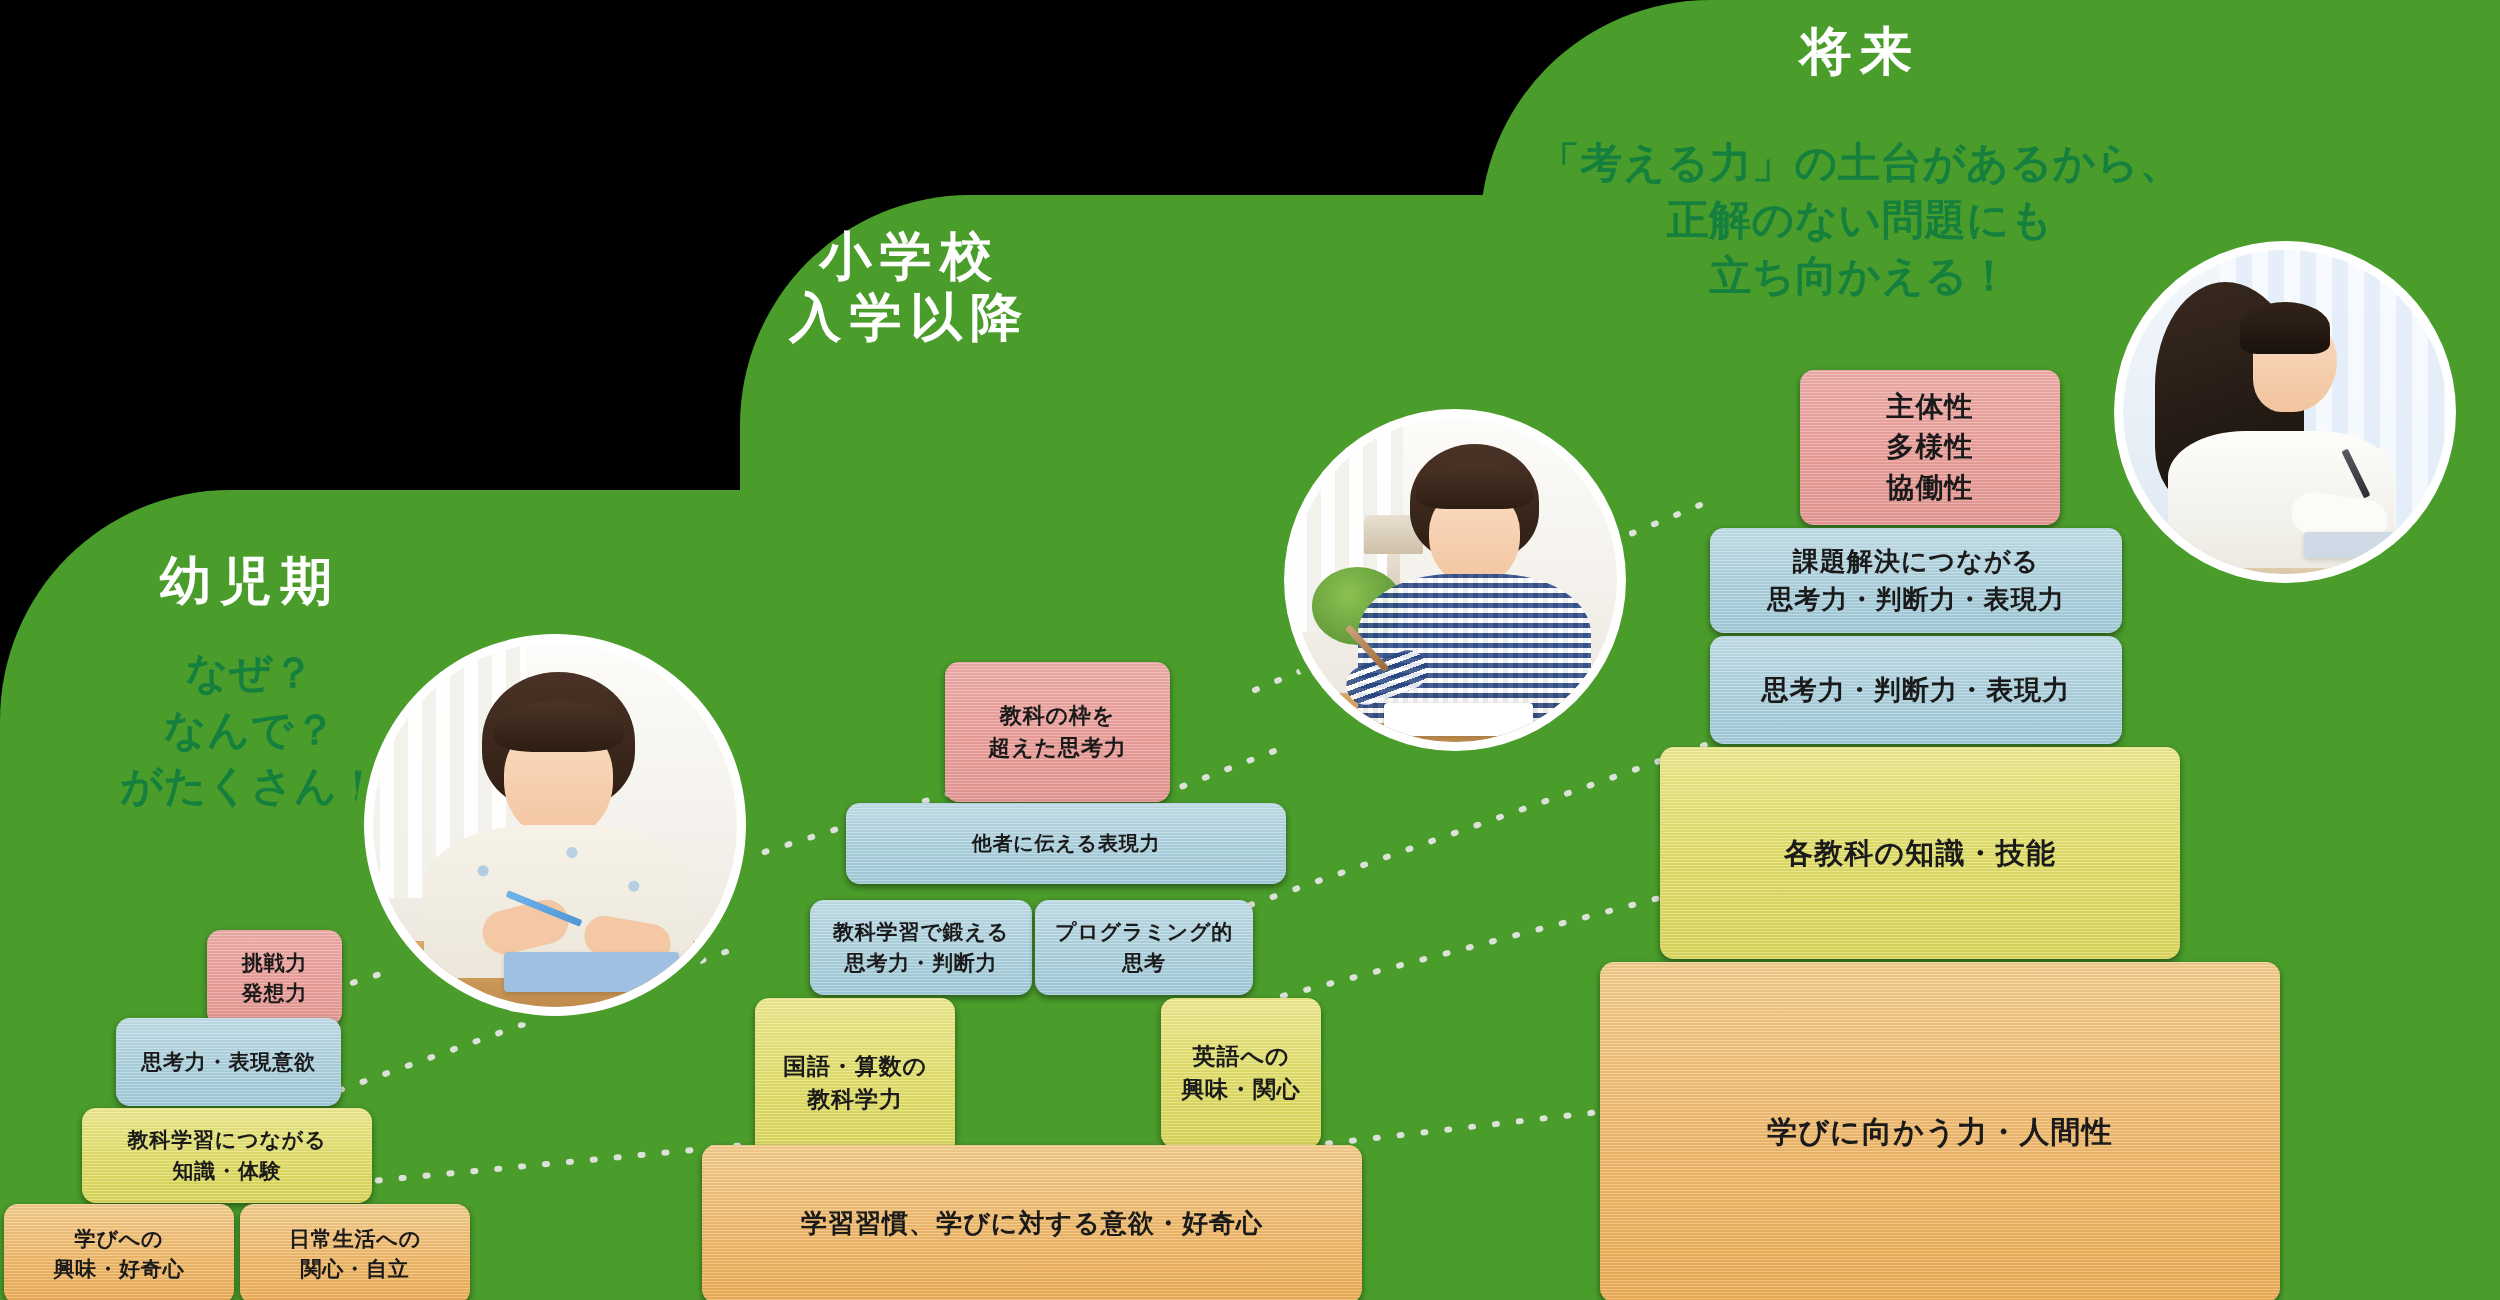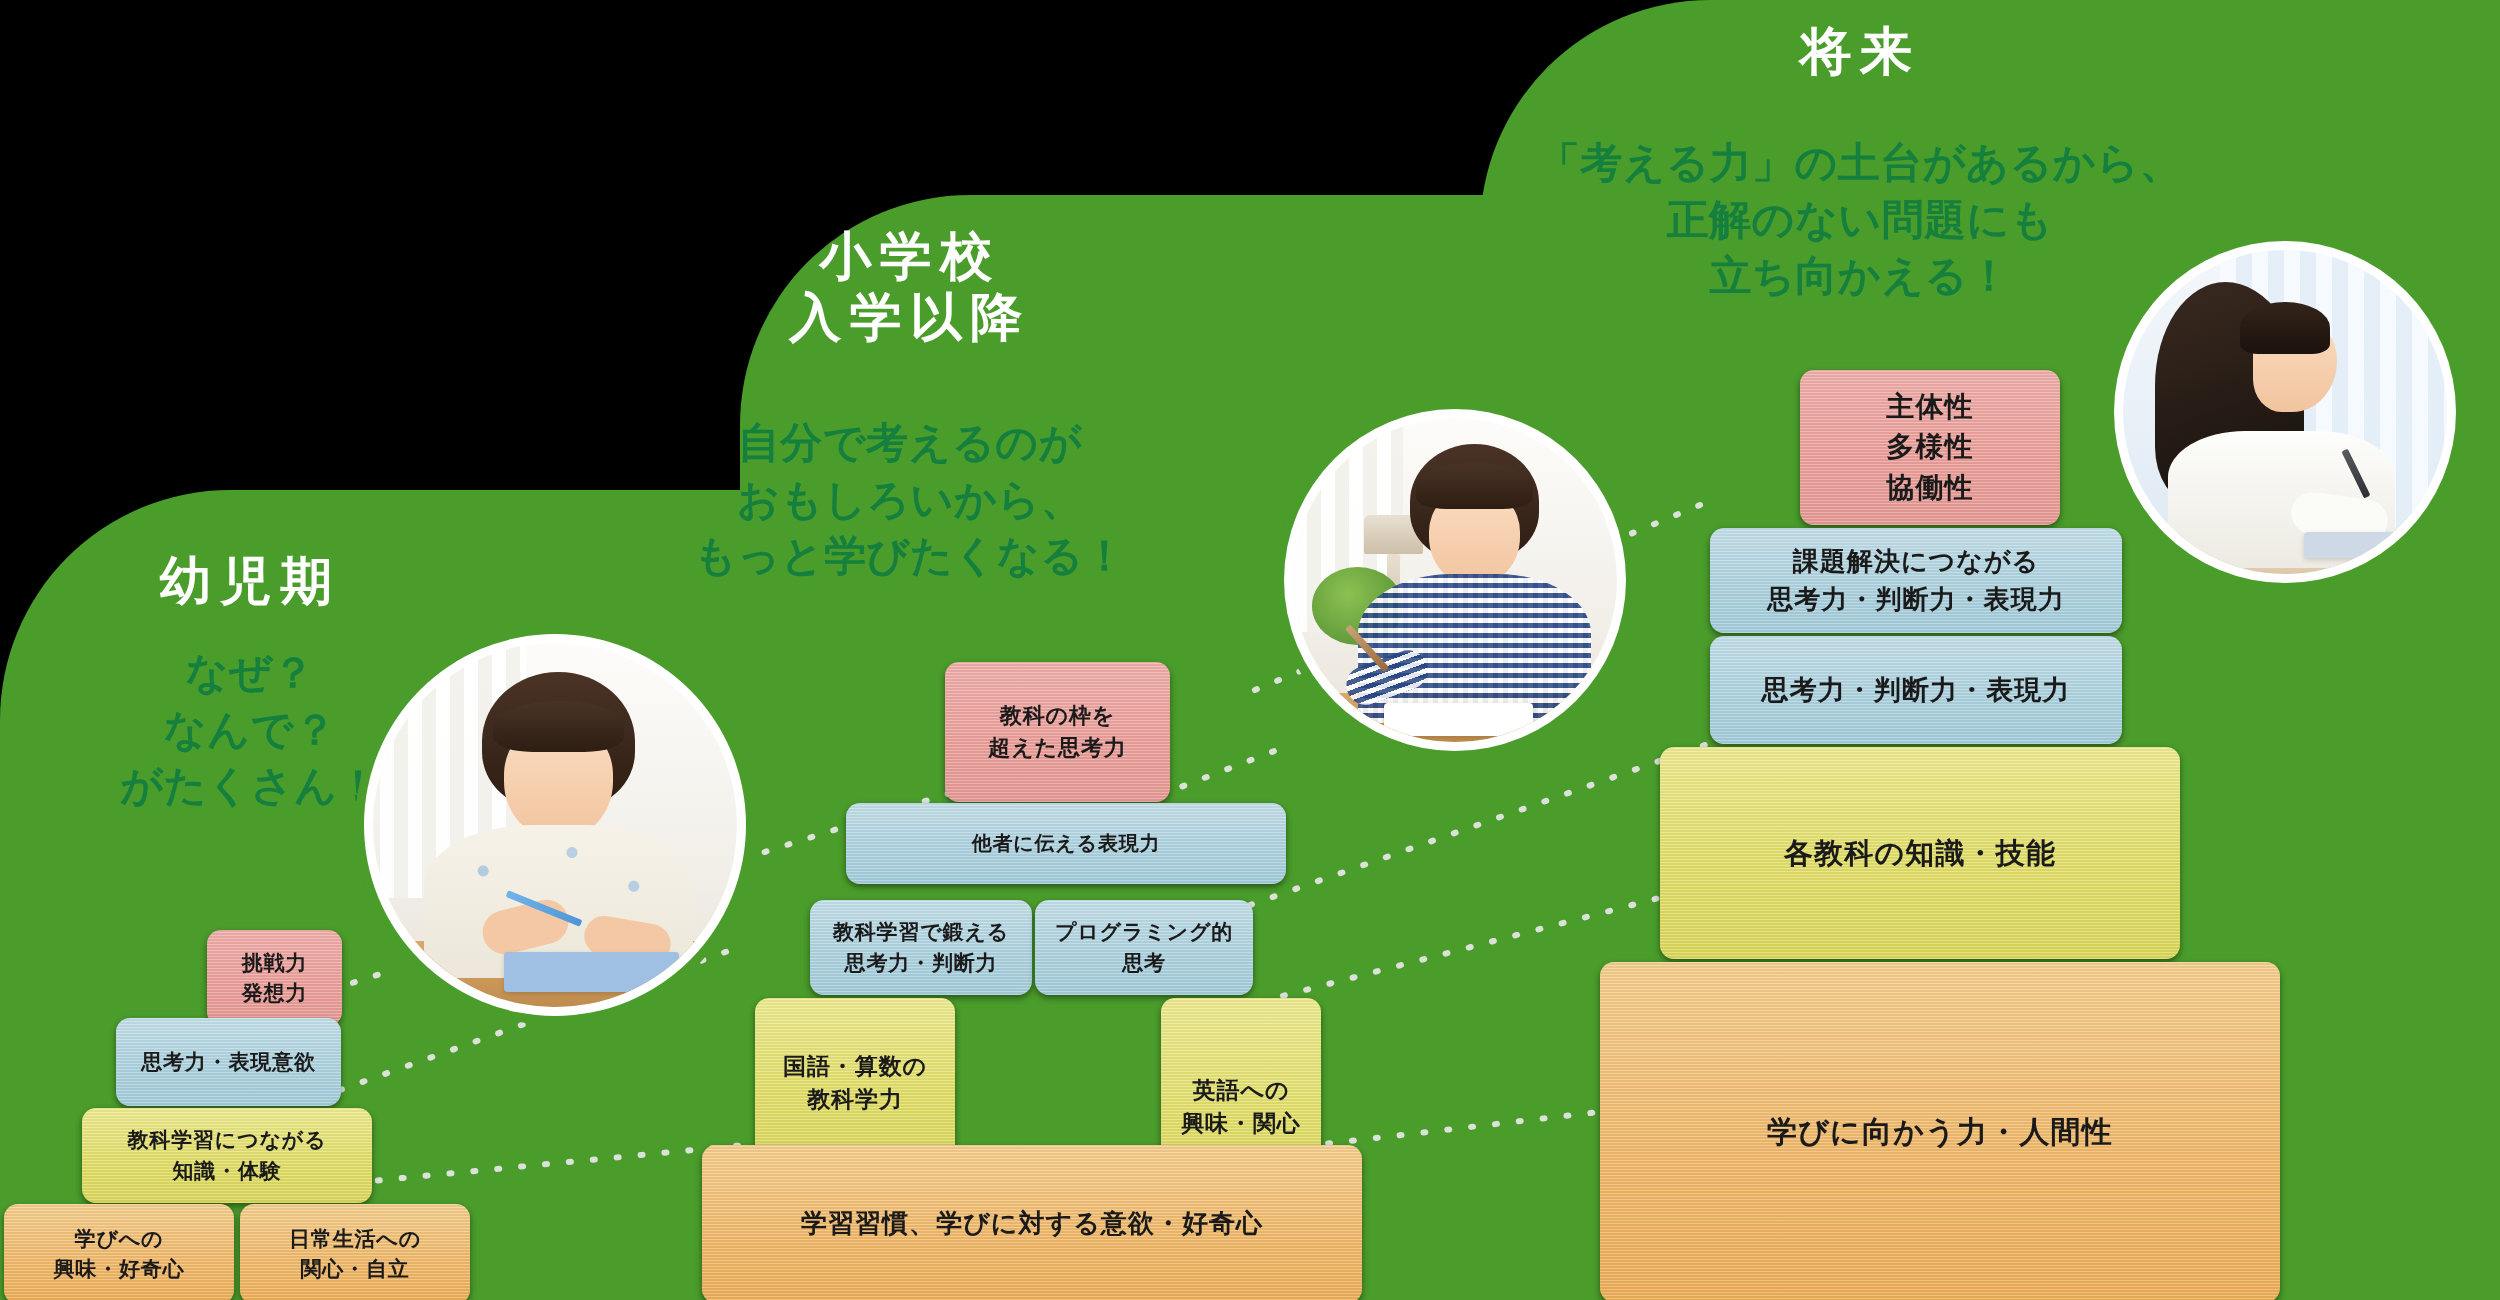--- a/index.html
+++ b/index.html
@@ -176,23 +176,20 @@
   <div class="green-panel gp2"></div>
   <div class="green-panel gp1"></div>
 
   <div class="stage-head" id="head1">幼児期</div>
   <div class="stage-sub" id="sub1">なぜ？
 なんで？
 がたくさん！</div>
 
   <div class="stage-head" id="head2">小学校
 入学以降</div>
-  <div class="stage-sub" id="sub2">自分で考えるのが
-おもしろいから、
-もっと学びたくなる！</div>
 
   <div class="stage-head" id="head3">将来</div>
   <div class="stage-sub" id="sub3">「考える力」の土台があるから、
 正解のない問題にも
 立ち向かえる！</div>
 
   <div class="dots" style="left:0;top:0;width:2500px;height:1300px;">
     <svg width="2500" height="1300">
       <g stroke="#e9e9e9" stroke-width="6" stroke-linecap="round" stroke-dasharray="2 22" fill="none" opacity="0.92">
         <path d="M330 990 L960 790"></path>
@@ -219,21 +216,21 @@
 
   <div class="tile t-pink" style="left:945px;  top:662px;  width:225px; height:140px; font-size:22px;">教科の枠を
 超えた思考力</div>
   <div class="tile t-blue" style="left:846px;  top:803px;  width:440px; height:81px;  font-size:20px;">他者に伝える表現力</div>
   <div class="tile t-blue" style="left:810px;  top:900px;  width:222px; height:95px;  font-size:21px;">教科学習で鍛える
 思考力・判断力</div>
   <div class="tile t-blue" style="left:1035px; top:900px;  width:218px; height:95px;  font-size:21px;">プログラミング的
 思考</div>
   <div class="tile t-yellow" style="left:755px;  top:998px;  width:200px; height:170px; font-size:23px;">国語・算数の
 教科学力</div>
-  <div class="tile t-yellow" style="left:1161px; top:998px;  width:160px; height:218px; font-size:23px;">英語への
+  <div class="tile t-yellow" style="left:1161px; top:998px;  width:160px; height:150px; font-size:23px;">英語への
 興味・関心</div>
   <div class="tile t-orange" style="left:702px;  top:1145px; width:660px; height:158px; font-size:26px;">学習習慣、学びに対する意欲・好奇心</div>
 
   <div class="tile t-pink" style="left:1800px; top:370px;  width:260px; height:155px; font-size:28px;">主体性
 多様性
 協働性</div>
   <div class="tile t-blue" style="left:1710px; top:528px;  width:412px; height:105px; font-size:26px;">課題解決につながる
 思考力・判断力・表現力</div>
   <div class="tile t-blue" style="left:1710px; top:636px;  width:412px; height:108px; font-size:27px;">思考力・判断力・表現力</div>
   <div class="tile t-yellow" style="left:1660px; top:747px;  width:520px; height:212px; font-size:29px;">各教科の知識・技能</div>

